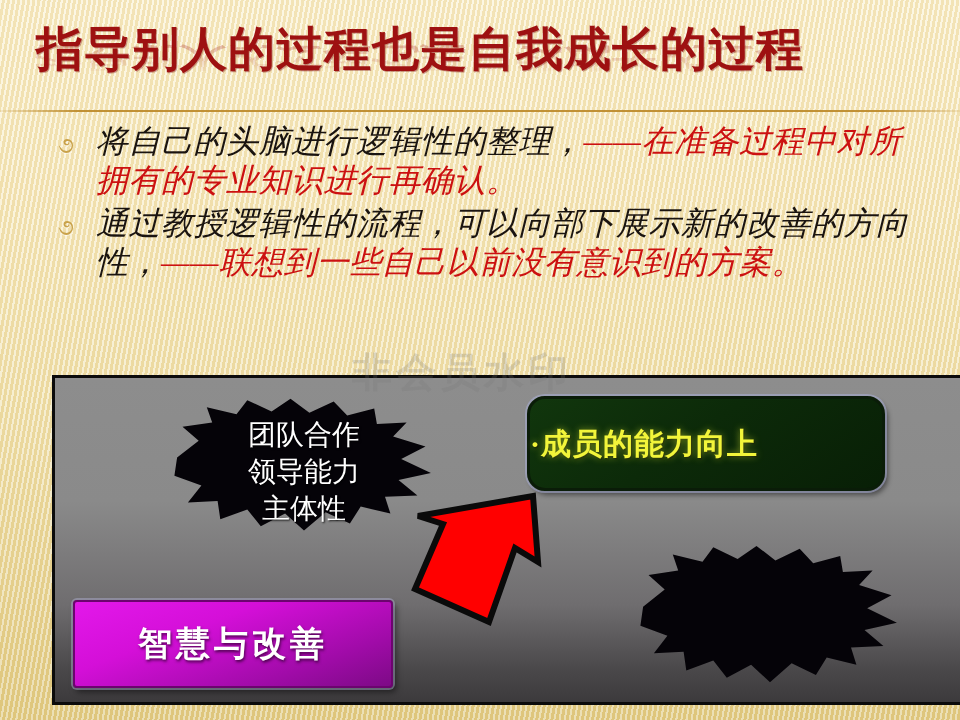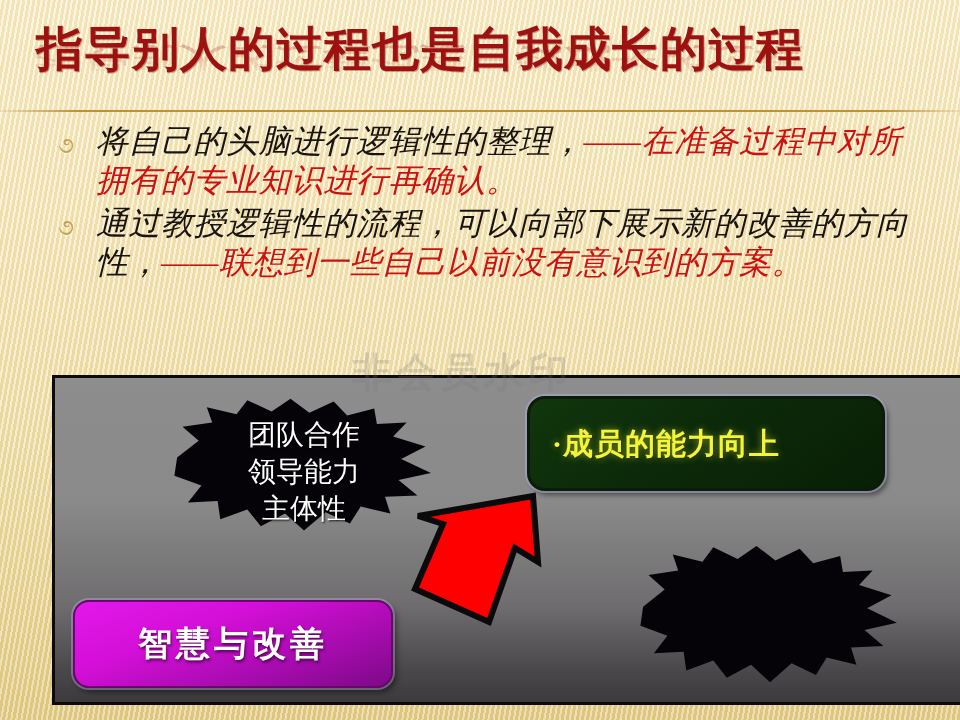--- a/index.html
+++ b/index.html
@@ -157,37 +157,36 @@
     left: 472px; top: 18px;
     width: 358px; height: 95px;
     border-radius: 18px;
     background: linear-gradient(145deg, #11360d 0%, #0c2a09 45%, #081f06 100%);
     border: 3px solid #0a1c08;
     box-sizing: border-box;
     box-shadow: 0 0 0 2px rgba(170,175,215,0.55), 3px 4px 5px rgba(0,0,0,0.45);
     display: flex;
     flex-direction: column;
     justify-content: center;
-    padding-left: 22px;
   }
   .green-line {
     color: #f2f53a;
     font-size: 30px;
     font-weight: bold;
     line-height: 41px;
     letter-spacing: 1px;
     text-shadow: 0 0 7px rgba(180,200,40,0.75), 1px 1px 2px rgba(0,0,0,0.8);
   }
 
   
   #magenta-box {
     position: absolute;
     left: 18px; top: 222px;
     width: 320px; height: 88px;
-    border-radius: 16px;
+    border-radius: 4px;
     background: linear-gradient(160deg, #e318ea 0%, #d40fd8 35%, #a00ba8 75%, #7d0a86 100%);
     border: 2px solid #6c046f;
     box-sizing: border-box;
     box-shadow: 0 0 0 2px rgba(180,180,215,0.45), 3px 4px 6px rgba(0,0,0,0.5);
     display: flex;
     align-items: center;
     justify-content: center;
   }
   #magenta-label {
     color: #ffffff;

